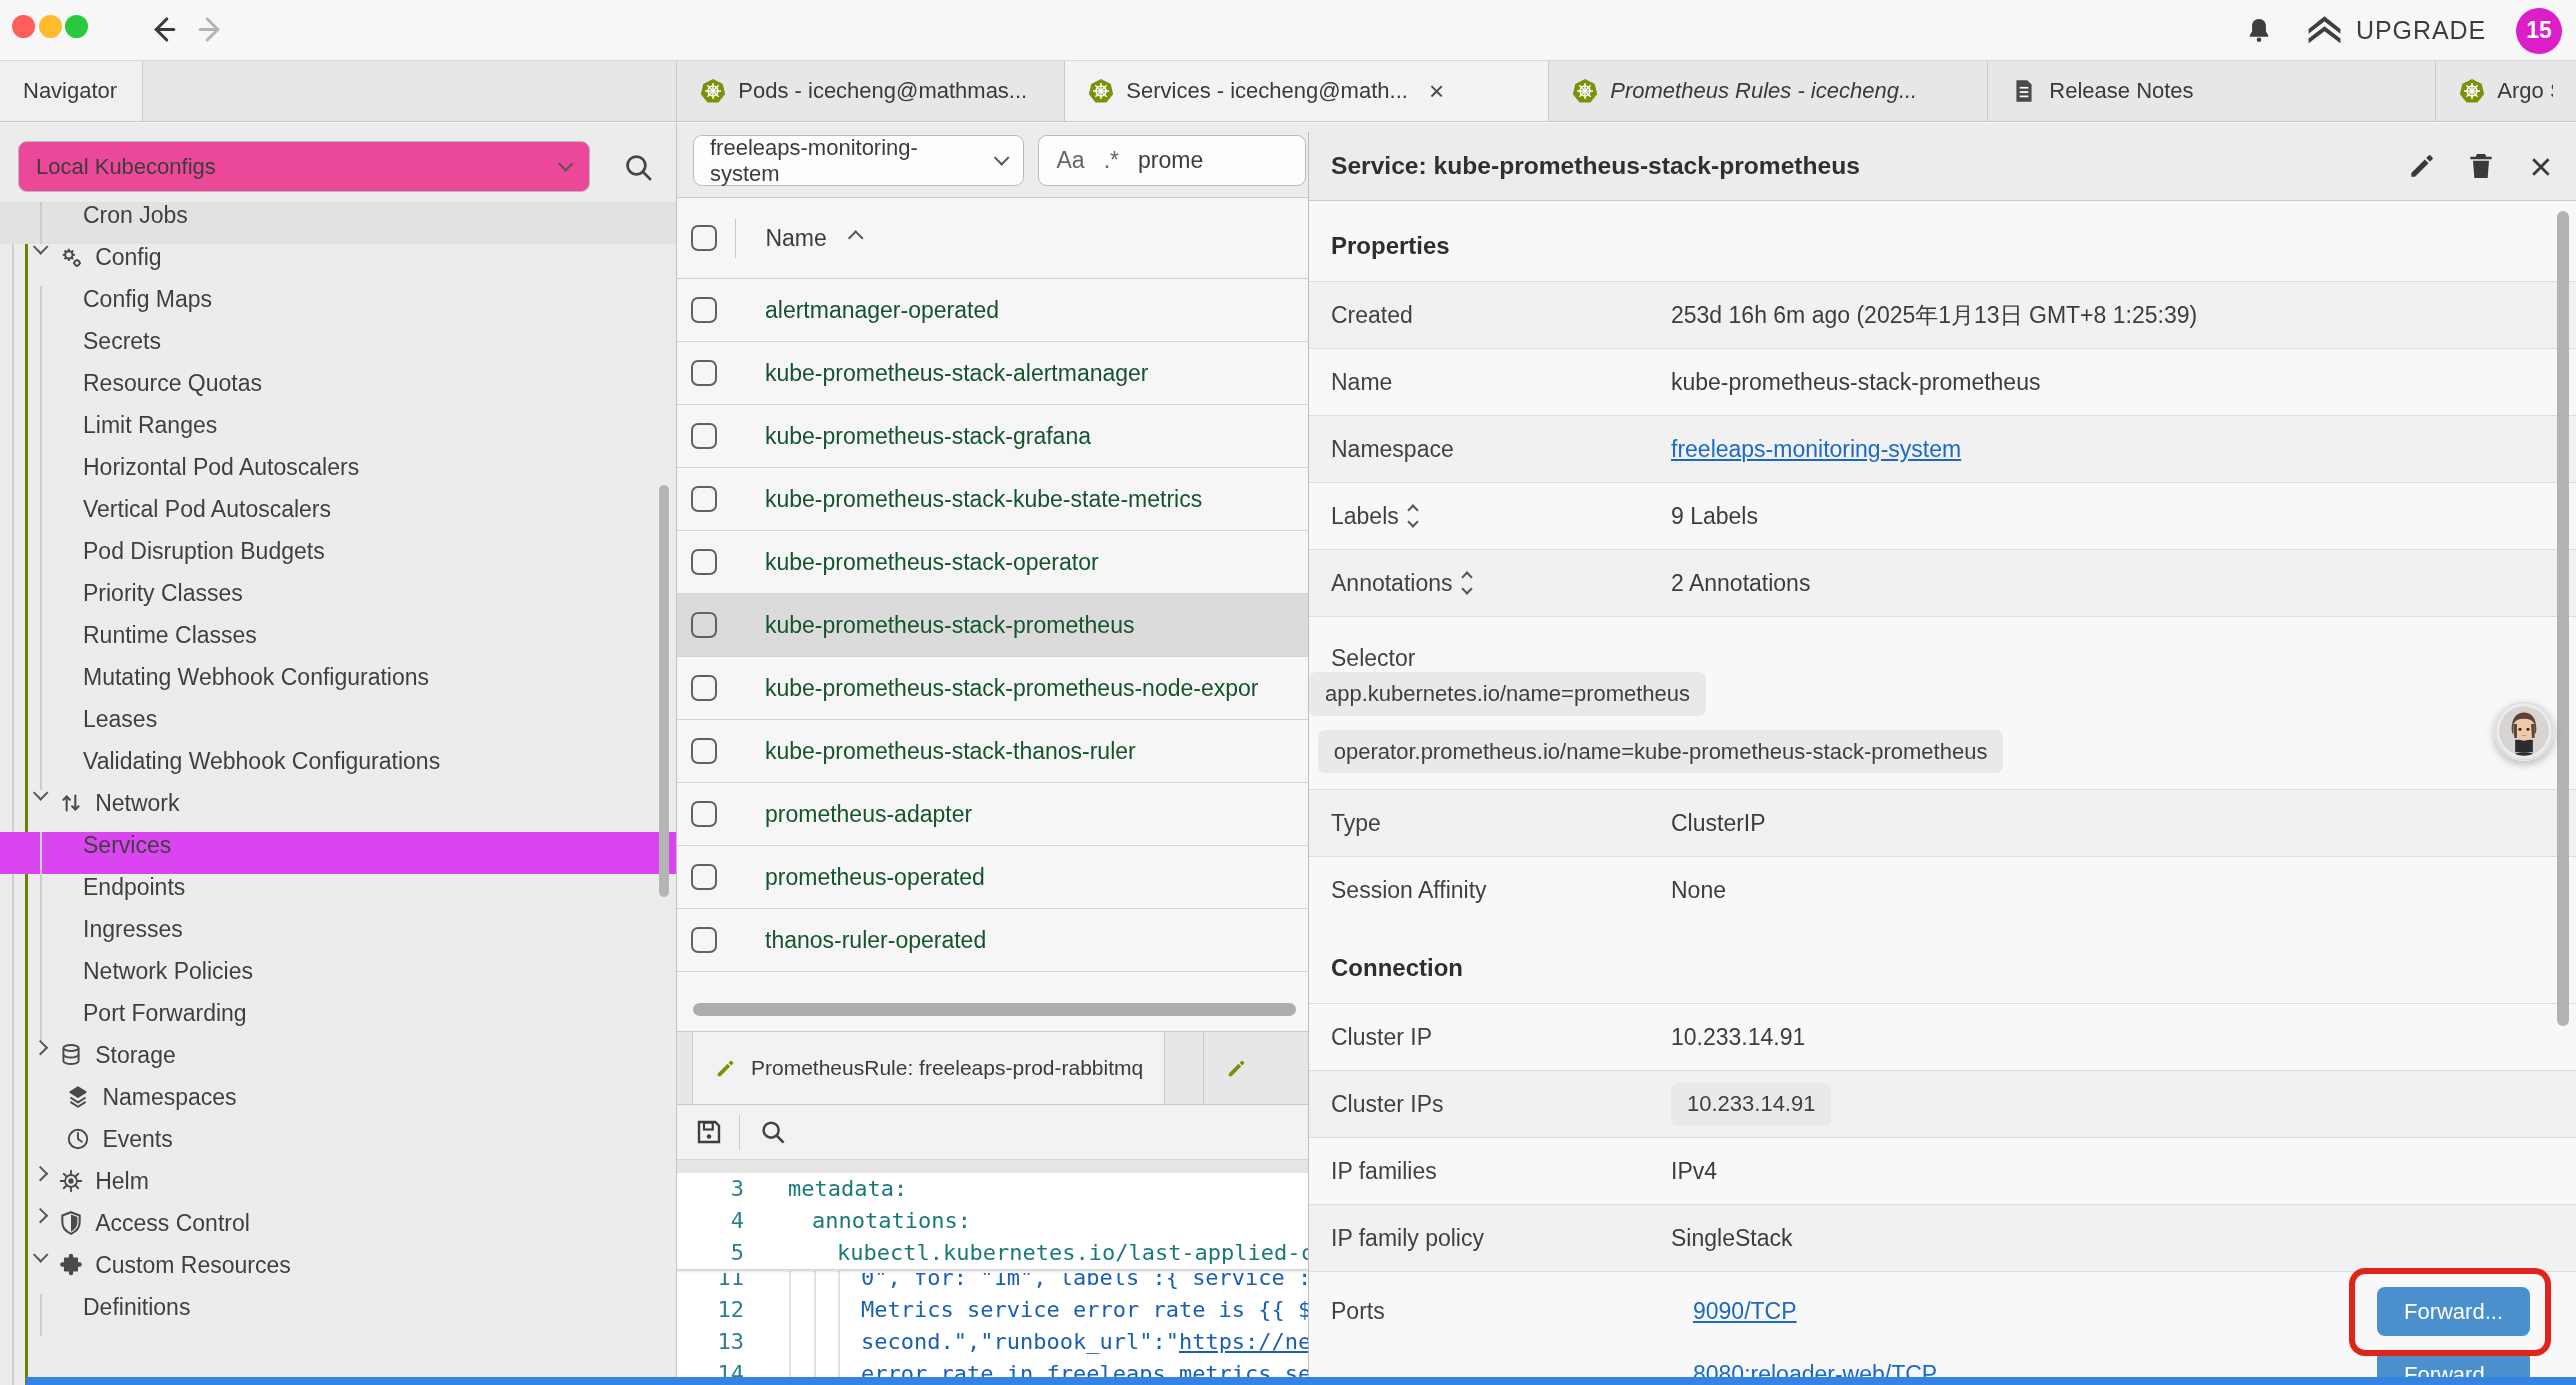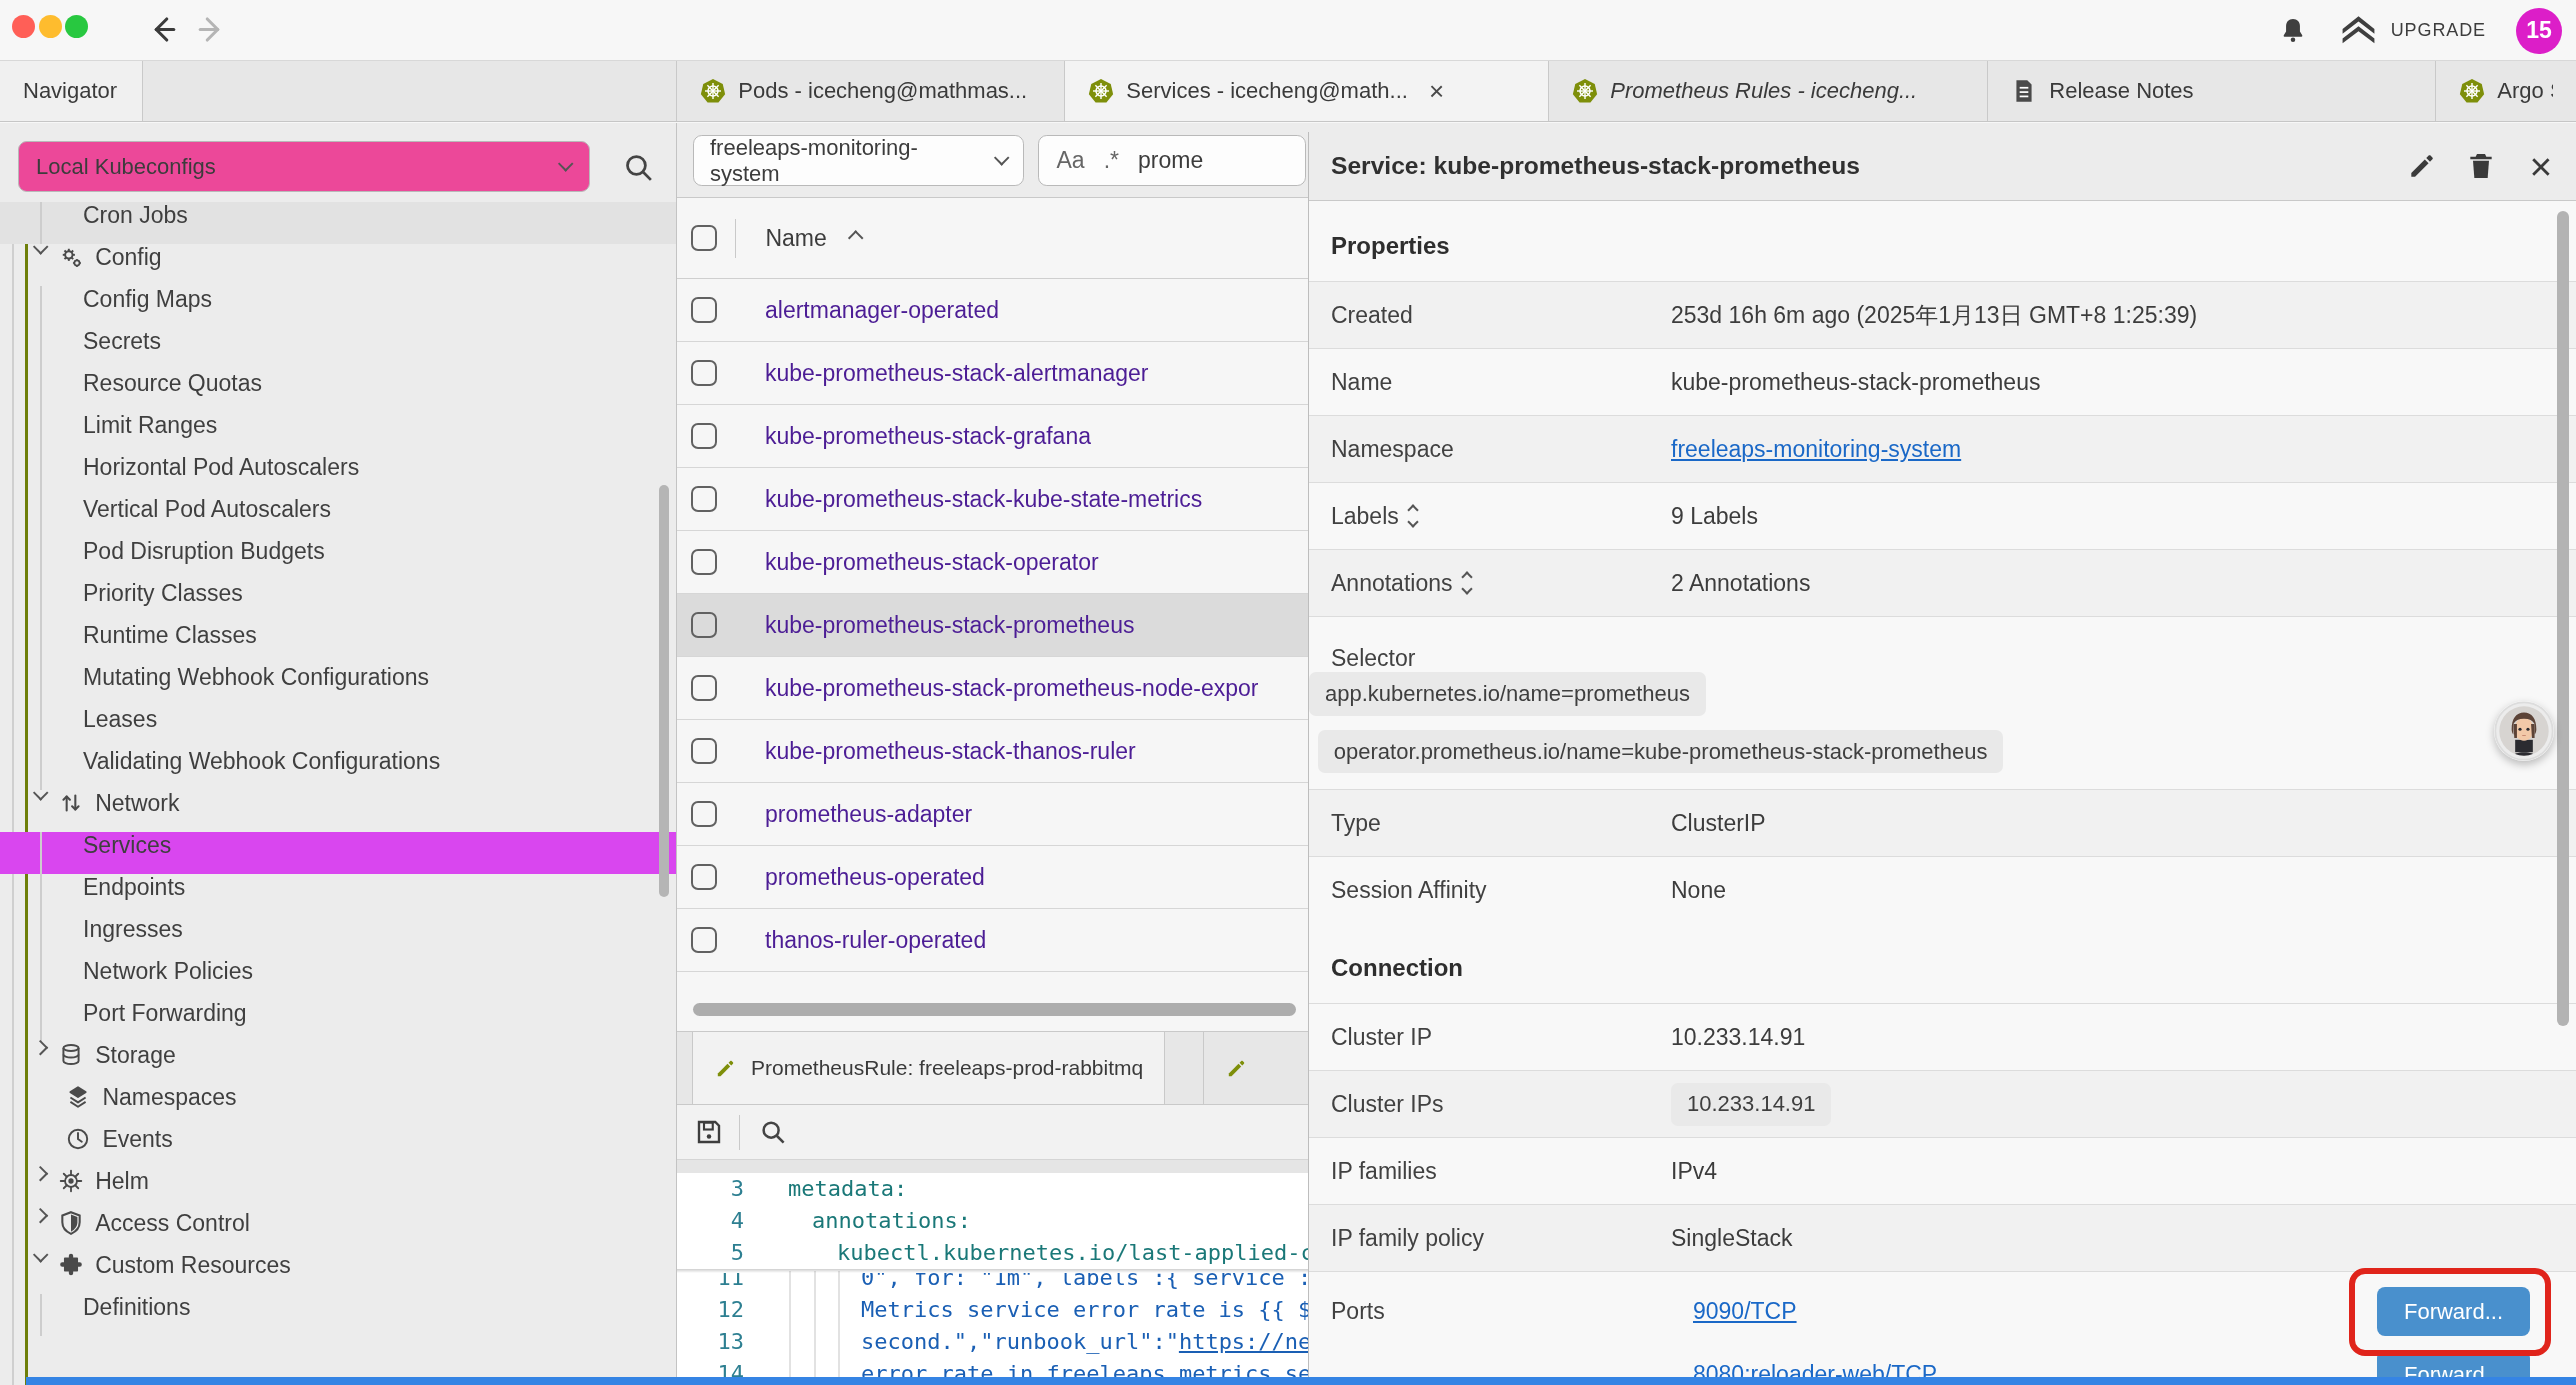--- a/index.html
+++ b/index.html
@@ -12,21 +12,21 @@
   .l-red { left:12.3px; background:#ff5f57; }
   .l-yellow { left:39px; background:#febc2e; }
   .l-green { left:65px; background:#28c840; }
   .navarrow { position:absolute; top:12.3px; width:35px; height:35px; }
   .navarrow svg { width:35px; height:35px; }
   .arr-back { left:144px; }
   .arr-fwd { left:195px; }
   .topbar-right { position:absolute; right:14px; top:0; height:61px; display:flex; align-items:center; gap:30px; }
   .bell-btn svg, .upg-icon svg { display:block; }
   .upgrade-wrap { display:flex; align-items:center; gap:12.3px; }
-  .upgrade-label { font-size:18px; color:#3d3d3d; letter-spacing:0.9px; }
+  .upgrade-label { font-size:25px; color:#3d3d3d; letter-spacing:0.9px; }
   .badge { width:46px; height:46px; border-radius:50%; background:#dc1ec8; color:#fff; font-size:23px; font-weight:bold; display:flex; align-items:center; justify-content:center; }
 
   
   .tabstrip { position:absolute; top:61px; left:0; right:0; height:61px; background:#e7e7e7; border-bottom:0.9px solid #c6c6c6; display:flex; }
   .tab { height:100%; display:flex; align-items:center; padding:0 23px; border-right:0.9px solid #c9c9c9; font-size:22px; color:#3a3a3a; white-space:nowrap; overflow:hidden; gap:12.3px; flex:none; }
   .tab.active { background:#f3f3f3; border-bottom:none; }
   .tab .k8s { flex:none; }
   .tab-label { overflow:hidden; white-space:nowrap; }
   .tab-label.it { font-style:italic; }
   .tab-close { font-size:26px; color:#4a4a4a; margin-left:8.8px; }
@@ -70,21 +70,21 @@
   .ns-select .chev { margin-left:auto; }
   .svc-search { position:absolute; left:361px; top:12.3px; width:268px; height:51px; background:#fdfdfd; border:1.8px solid #b9b9b9; border-radius:8.8px; display:flex; align-items:center; padding:0 17.5px; font-size:23px; color:#666; gap:19px; }
   .svc-search .qval { color:#3c3c3c; }
   .svc-panel { position:absolute; top:198px; left:677px; width:631px; bottom:0; background:#f6f6f6; overflow:hidden; z-index:1; }
   .list-head { height:81px; display:flex; align-items:center; border-bottom:0.9px solid #cfcfcf; }
   .cbx { width:26px; height:26px; border:2.6px solid #616161; border-radius:7px; margin-left:14px; flex:none; }
   .list-head .headsep { width:0.9px; height:39px; background:#c9c9c9; margin-left:17.5px; }
   .name-h { font-size:23px; color:#3c3c3c; margin-left:30px; font-weight:500; }
   .sort-caret { margin-left:23px; }
   .srow { height:63px; display:flex; align-items:center; border-bottom:0.9px solid #d6d6d6; }
-  .srow .sname { font-size:23px; color:#4c1d95; margin-left:48px; white-space:nowrap; overflow:hidden; }
+  .srow .sname { font-size:23px; color:#14532d; margin-left:48px; white-space:nowrap; overflow:hidden; }
   .srow.sel { background:#dbdbdb; }
   .h-scroll { position:absolute; left:16px; top:805px; width:603px; height:13px; border-radius:7px; background:#adadad; }
 
   
   .ed-tabs { position:absolute; left:0; right:0; top:833px; height:74px; background:#e7e7e7; border-top:0.9px solid #c9c9c9; border-bottom:0.9px solid #c9c9c9; display:flex; }
   .ed-tab { height:100%; display:flex; align-items:center; gap:14px; padding:0 21px; border-right:0.9px solid #c9c9c9; font-size:21px; color:#3a3a3a; white-space:nowrap; overflow:hidden; }
   .ed-tab.active { background:#f2f2f2; margin-left:15px; border-left:0.9px solid #c9c9c9; }
   .ed-tab.partial { margin-left:38px; border-left:0.9px solid #c9c9c9; flex:1; border-right:none; }
   .ed-toolbar { position:absolute; left:0; right:0; top:907px; height:55px; background:#f2f2f2; border-bottom:0.9px solid #d5d5d5; display:flex; align-items:center; }
   .tool-btn { width:39px; height:39px; display:flex; align-items:center; justify-content:center; margin-left:12.3px; }

